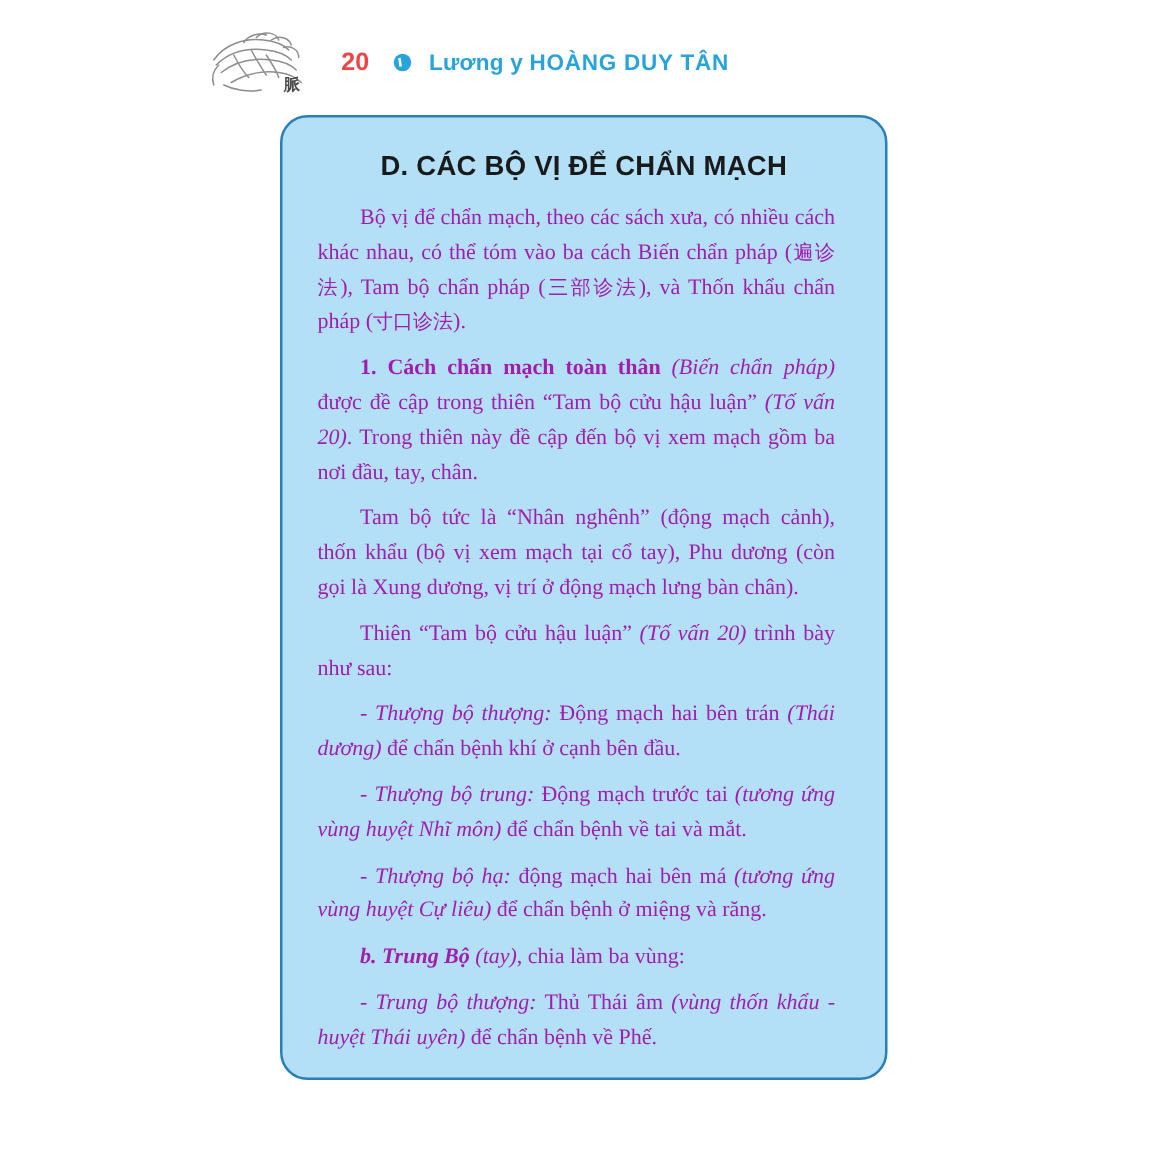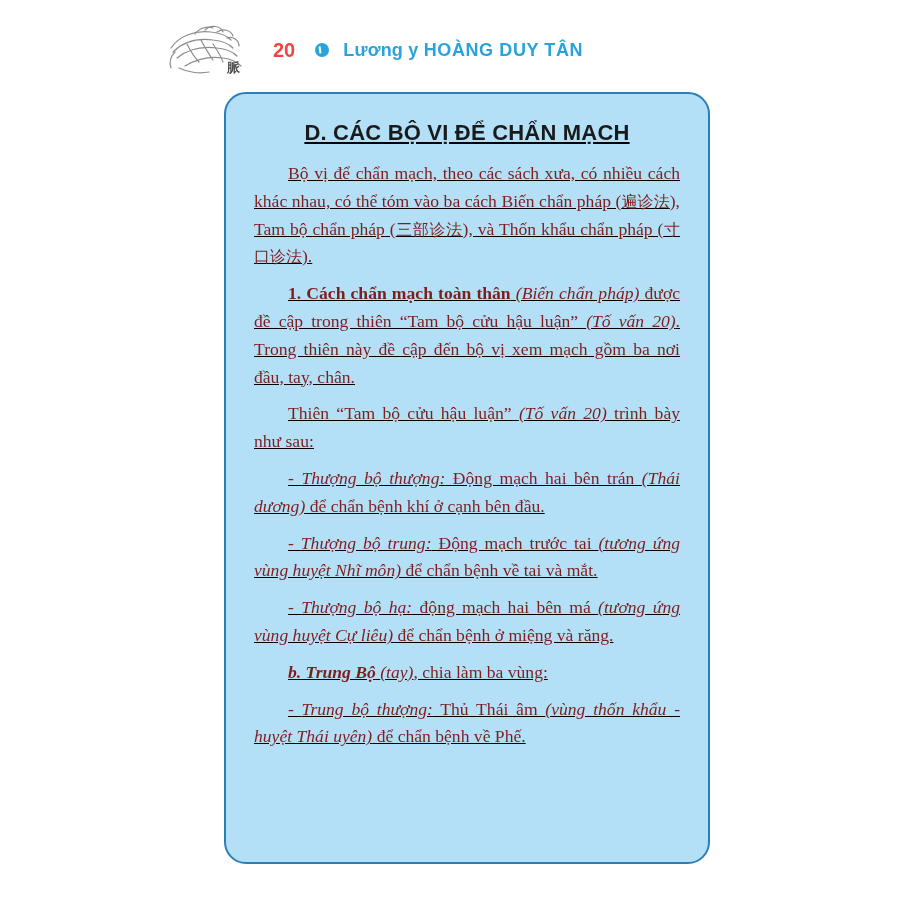--- a/index.html
+++ b/index.html
@@ -88,41 +88,40 @@
     left: 224px;
     top: 92px;
     width: 486px;
     height: 772px;
     background: #b3e0f7;
     border: 2px solid #2a7fb8;
     border-radius: 22px;
     box-sizing: border-box;
     padding: 22px 28px 18px 28px;
     overflow: hidden;
-    text-decoration: underline;
   }
 
   .doc-title {
     font-family: "Liberation Sans", sans-serif;
     font-size: 22px;
     font-weight: 700;
     color: #1a1a1a;
     text-align: center;
     letter-spacing: 0.2px;
     margin: 4px 0 14px 0;
   }
 
   .para {
     font-family: "Liberation Serif", serif;
     font-size: 17.6px;
     line-height: 1.58;
-    color: #7f1d1d;
+    color: #a21caf;
     text-align: justify;
     text-justify: inter-word;
-    margin: 0 0 9px 0;
+    margin: 0 12px 9px 0;
     text-indent: 34px;
   }
   .para b { font-weight: 700; }
   .para i { font-style: italic; }
   .cjk { font-family: "DejaVu Sans", sans-serif; font-size: 16px; }
 </style>
 </head>
 <body>
 
 <div class="page">
@@ -162,20 +161,21 @@
     </span>
   </div>
 
   <div class="content-box">
 
     <div class="doc-title">D. CÁC BỘ VỊ ĐỂ CHẨN MẠCH</div>
 
     <div id="body-text">
         <p class="para">Bộ vị để chẩn mạch, theo các sách xưa, có nhiều cách khác nhau, có thể tóm vào ba cách Biến chẩn pháp (<span class="cjk">遍诊法</span>), Tam bộ chẩn pháp (<span class="cjk">三部诊法</span>), và Thốn khẩu chẩn pháp (<span class="cjk">寸口诊法</span>).</p>
         <p class="para"><b>1. Cách chẩn mạch toàn thân</b> <i>(Biến chẩn pháp)</i> được đề cập trong thiên “Tam bộ cửu hậu luận” <i>(Tố vấn 20)</i>. Trong thiên này đề cập đến bộ vị xem mạch gồm ba nơi đầu, tay, chân.</p>
+        <p class="para">Tam bộ tức là “Nhân nghênh” (động mạch cảnh), thốn khẩu (bộ vị xem mạch tại cổ tay), Phu dương (còn gọi là Xung dương, vị trí ở động mạch lưng bàn chân).</p>
         <p class="para">Thiên “Tam bộ cửu hậu luận” <i>(Tố vấn 20)</i> trình bày như sau:</p>
         <p class="para">- <i>Thượng bộ thượng:</i> Động mạch hai bên trán <i>(Thái dương)</i> để chẩn bệnh khí ở cạnh bên đầu.</p>
         <p class="para">- <i>Thượng bộ trung:</i> Động mạch trước tai <i>(tương ứng vùng huyệt Nhĩ môn)</i> để chẩn bệnh về tai và mắt.</p>
         <p class="para">- <i>Thượng bộ hạ:</i> động mạch hai bên má <i>(tương ứng vùng huyệt Cự liêu)</i> để chẩn bệnh ở miệng và răng.</p>
         <p class="para"><b><i>b. Trung Bộ</i></b> <i>(tay)</i>, chia làm ba vùng:</p>
         <p class="para">- <i>Trung bộ thượng:</i> Thủ Thái âm <i>(vùng thốn khẩu - huyệt Thái uyên)</i> để chẩn bệnh về Phế.</p>
       </div>
 
   </div>
 

